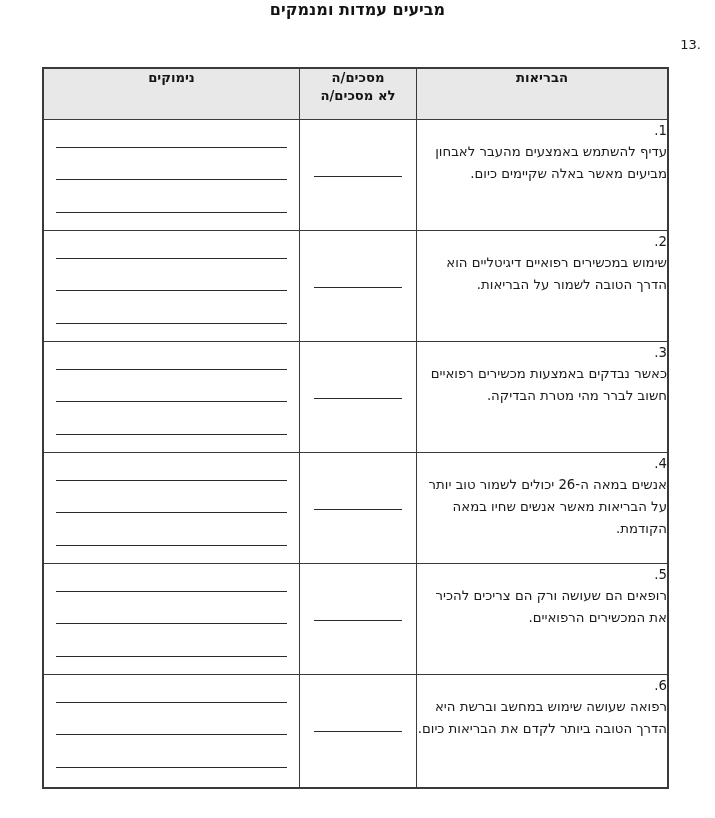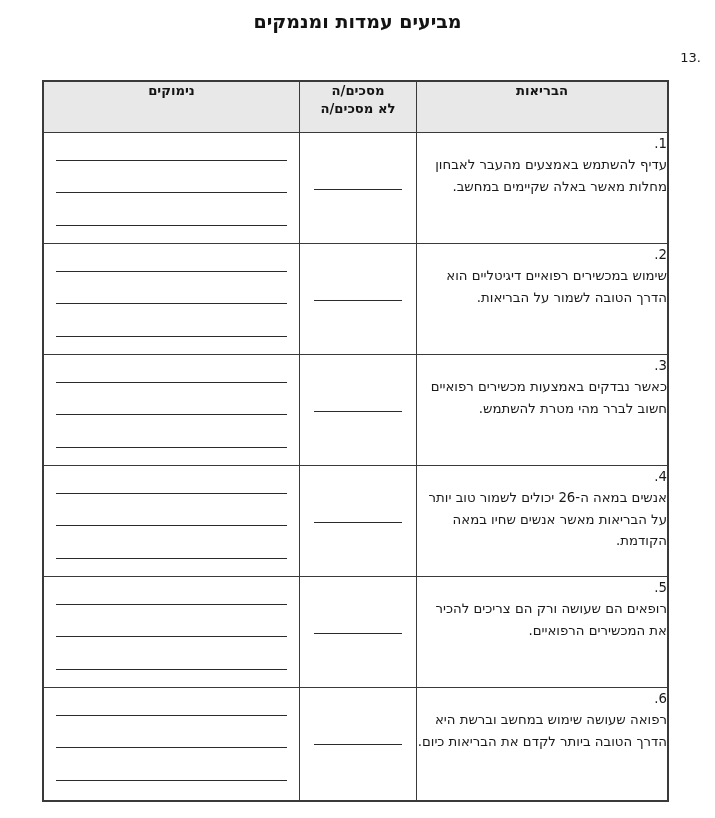--- a/index.html
+++ b/index.html
@@ -19,26 +19,26 @@
   .page {
     width: 715px;
     height: 818px;
     box-sizing: border-box;
     position: relative;
   }
 
   
   .title {
     text-align: center;
-    font-size: 19px;
+    font-size: 16px;
     font-weight: bold;
     color: #131313;
     letter-spacing: 0px;
     margin: 0;
-    padding-top: 9px;
+    padding-top: 0;
     line-height: 1.3;
     direction: rtl;
   }
 
   
   .instructions {
     direction: rtl;
     margin: 0;
     padding: 14px 14px 0 10px;
     font-size: 13.4px;
@@ -164,21 +164,21 @@
             <div>לא מסכים/ה</div>
           </th>
           <th class="col-reasons">נימוקים</th>
         </tr>
       </thead>
       <tbody>
 
         <tr>
           <td class="statement">
             <span class="stxt">1.</span>
-            <span class="stxt">עדיף להשתמש באמצעים מהעבר לאבחון מחלות מאשר באלה שקיימים במחשב.</span>
+            <span class="stxt">עדיף להשתמש באמצעים מהעבר לאבחון מביעים מאשר באלה שקיימים כיום.</span>
           </td>
           <td class="opinion">
             <span class="rule r1"></span>
           </td>
           <td class="reasons">
             <span class="rule r1"></span>
             <span class="rule r2"></span>
             <span class="rule r3"></span>
           </td>
         </tr>
@@ -194,21 +194,21 @@
           <td class="reasons">
             <span class="rule r1"></span>
             <span class="rule r2"></span>
             <span class="rule r3"></span>
           </td>
         </tr>
 
         <tr>
           <td class="statement">
             <span class="stxt">3.</span>
-            <span class="stxt">כאשר נבדקים באמצעות מכשירים רפואיים חשוב לברר מהי מטרת להשתמש.</span>
+            <span class="stxt">כאשר נבדקים באמצעות מכשירים רפואיים חשוב לברר מהי מטרת הבדיקה.</span>
           </td>
           <td class="opinion">
             <span class="rule r1"></span>
           </td>
           <td class="reasons">
             <span class="rule r1"></span>
             <span class="rule r2"></span>
             <span class="rule r3"></span>
           </td>
         </tr>

